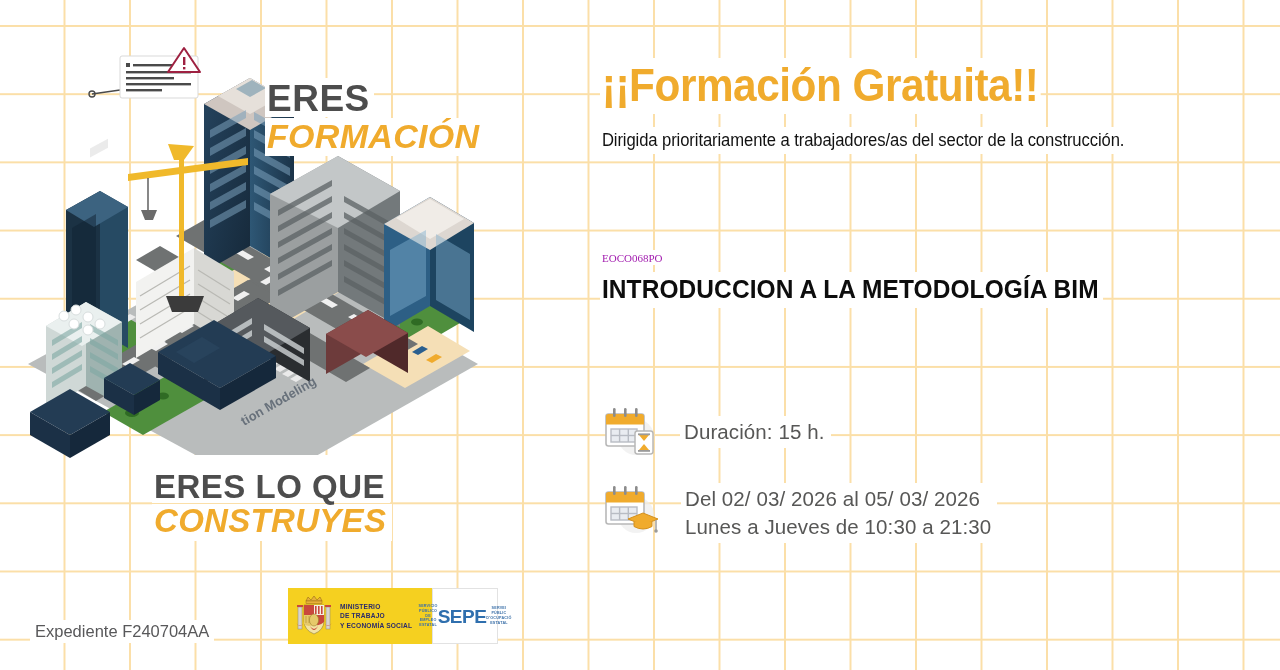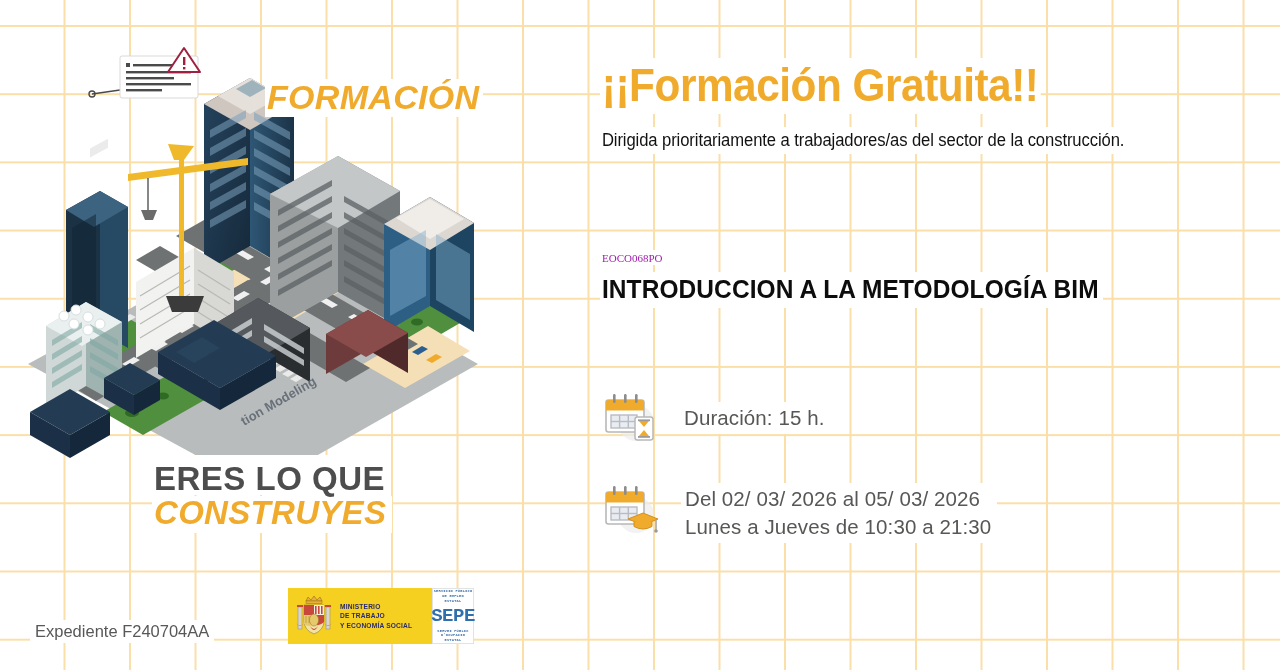--- a/index.html
+++ b/index.html
@@ -40,21 +40,21 @@
     font-size:34px;font-weight:bold;font-style:italic;color:#f0ab2d;
     letter-spacing:.3px;padding:1px 4px 3px 2px;width:max-content;
   }
 
   #eres-construyes{
     position:absolute;left:152px;top:455px;width:270px;line-height:1.0;
   }
   #eres-construyes .l1{
     display:block;background:#fff;width:max-content;
     font-size:33px;font-weight:bold;color:#4d4d4d;letter-spacing:.5px;
-    padding:7px 5px 0 2px;
+    padding:15px 5px 0 2px;
     text-align:right;
   }
   #eres-construyes .l2{
     display:block;background:#fff;width:max-content;margin-top:1px;
     font-size:33px;font-weight:bold;font-style:italic;color:#f0ab2d;
     letter-spacing:.3px;padding:0 6px 4px 2px;
   }
 
   #expediente{
     position:absolute;left:30px;top:620px;
@@ -66,24 +66,23 @@
   #footer-logos{position:absolute;left:288px;top:588px;height:56px;display:flex;align-items:stretch;}
   #ministry-logo{
     width:144px;height:56px;background:#f5d020;display:flex;align-items:center;gap:6px;
     padding-left:6px;box-sizing:border-box;
   }
   #ministry-logo .coa{width:40px;height:46px;flex:0 0 40px;}
   #ministry-logo .mtxt{
     font-size:6.6px;font-weight:bold;color:#2b2b6b;line-height:1.45;letter-spacing:.2px;
   }
   #sepe-logo{
-    width:42px;height:56px;background:#ffffff;border:1px solid #e2e2e2;box-sizing:border-box;
-    display:flex;flex-direction:column;align-items:center;justify-content:center;
+    width:66px;height:56px;background:#ffffff;border:1px solid #e2e2e2;box-sizing:border-box;
+    display:flex;align-items:center;justify-content:center;
     color:#2d5f9a;
-    font-family:Liberation Mono, monospace;
   }
   #sepe-logo .sepe-small{font-size:3.7px;line-height:1.35;text-align:center;letter-spacing:.2px;font-weight:bold;color:#3a6fa8;}
   #sepe-logo .sepe-word{font-size:19px;font-weight:bold;letter-spacing:-.5px;color:#2f6fae;line-height:1;margin:1px 0;}
   #sepe-logo .sepe-rule{width:44px;height:1px;background:#2f6fae;margin:1px 0;}
 
   
   #right-panel{position:absolute;left:598px;top:0;width:682px;height:670px;margin-top:36px;}
 
   #headline-free{
     position:absolute;left:2px;top:22px;width:560px;
@@ -104,21 +103,21 @@
     font-size:11px;color:#a21caf;background:#fff;padding:2px 4px 1px 2px;width:max-content;font-family:Liberation Serif, serif;
   }
   #course-title{
     position:absolute;left:2px;top:236px;
     font-size:25.5px;font-weight:bold;color:#0d0d0d;letter-spacing:.1px;
     background:#fff;padding:3px 4px 4px 2px;width:max-content;
     transform:scaleX(.96);transform-origin:left center;
   }
 
   .info-row{position:absolute;display:flex;align-items:flex-start;gap:20px;}
-  #info-duration{left:4px;top:355px;align-items:center;}
+  #info-duration{left:4px;top:369px;align-items:center;}
   #info-dates{left:4px;top:447px;gap:21px;}
   .info-icon{width:58px;height:54px;flex:0 0 58px;}
   .info-text{
     font-size:20.5px;color:#575756;line-height:1.35;background:#fff;
     padding:2px 6px 3px 4px;width:max-content;letter-spacing:.1px;
   }
   .info-text .line{display:block;}
 </style>
 </head>
 <body>
@@ -376,20 +375,21 @@
           </g>
         </g>
 
         <g transform="translate(236,392) rotate(-30)">
           <text x="0" y="0" font-family="'Liberation Sans', sans-serif" font-size="13" font-weight="bold" fill="#5a6470" opacity=".85">tion Modeling</text>
         </g>
       </svg>
     </div>
 
     <div id="eres-formacion">
+      <span class="l1">ERES</span>
       <span class="l2">FORMACIÓN</span>
     </div>
 
     <div id="eres-construyes">
       <span class="l1">ERES LO QUE</span>
       <span class="l2">CONSTRUYES</span>
     </div>
 
     <div id="expediente">Expediente F240704AA</div>
 

